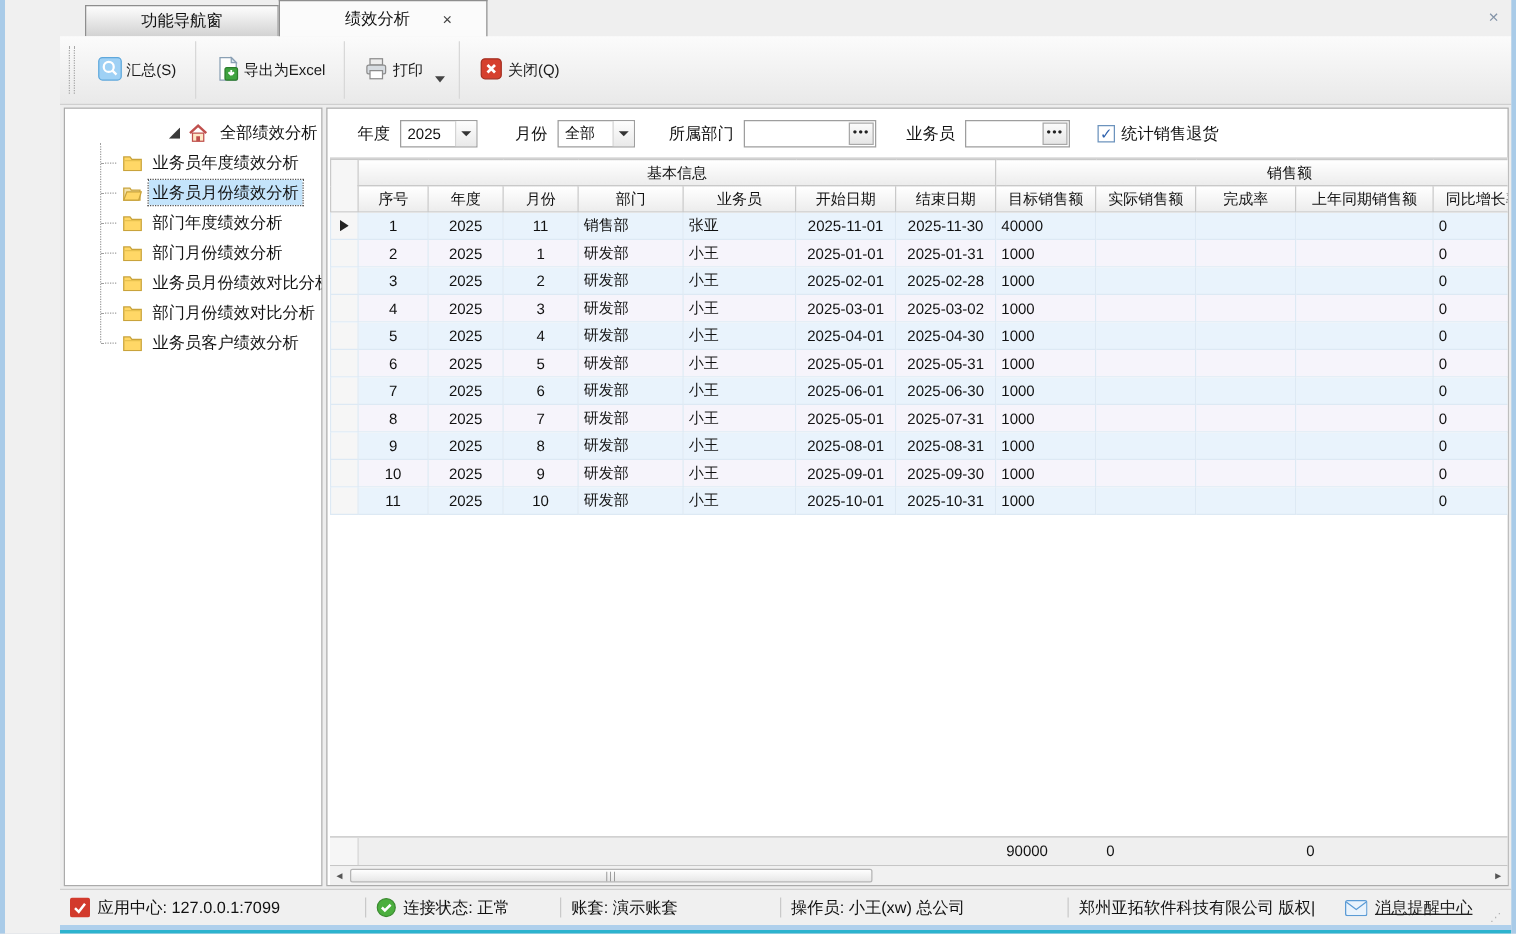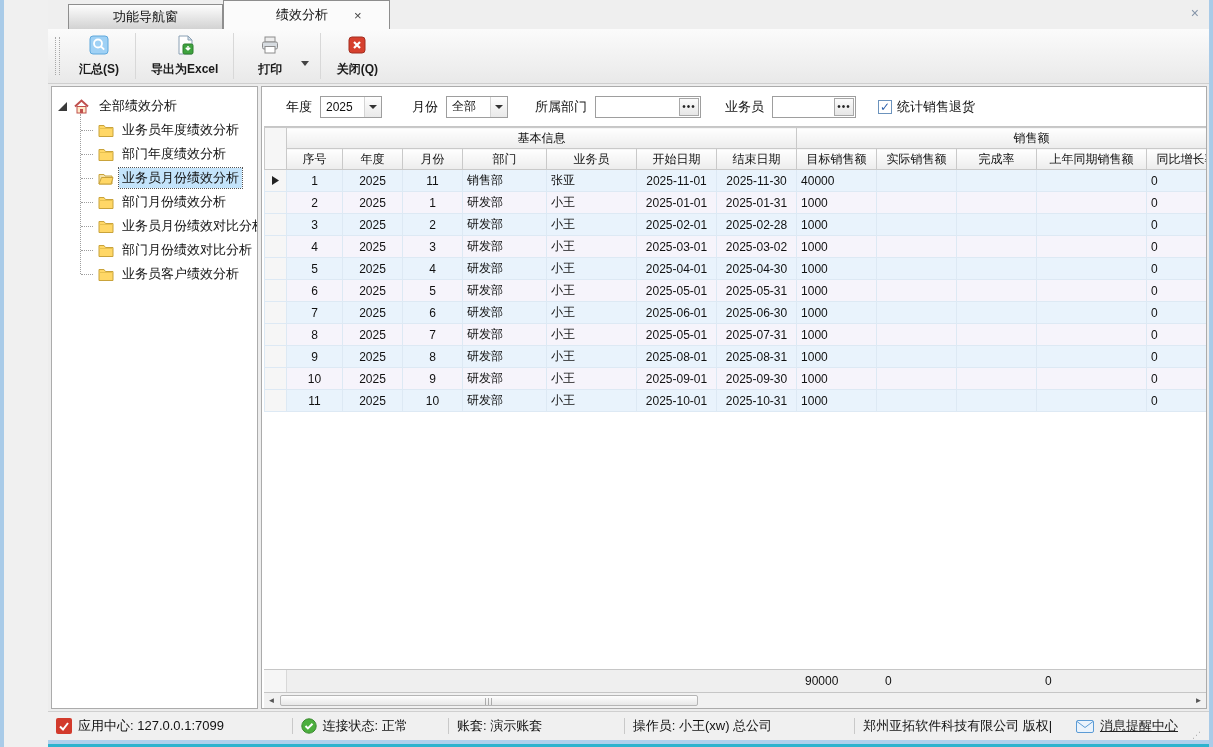--- a/index.html
+++ b/index.html
@@ -20,33 +20,33 @@
   .tab.active { width:167px; height:29px; background:#fbfbfb; position:relative; z-index:2;
     justify-content:flex-start; padding-left:52px; }
   .tab-close { margin-left:26px; color:#444; font-size:13px; cursor:default; }
   .strip-close { position:absolute; right:10px; top:5px; color:#8494a8; font-size:14px; }
 
   
   .toolbar { height:55px; background:linear-gradient(#fbfbfb,#e9e9e9);
     border-bottom:1px solid #cfcfcf; display:flex; align-items:center;
     padding-left:4px; flex-shrink:0; position:relative; z-index:1; }
   .grip { width:5px; height:38px; border-left:1px dotted #a8a8a8; border-right:1px dotted #a8a8a8; margin:0 6px 0 3px; }
-  .tbtn { display:flex; flex-direction:column; align-items:center; justify-content:center;
-    gap:3px; padding:4px 12px; min-width:66px; height:48px; font-size:12px; color:#1a1a1a; cursor:default;font-weight:bold; }
+  .tbtn { display:flex; flex-direction:row; align-items:center; justify-content:center;
+    gap:3px; padding:4px 12px; min-width:66px; height:48px; font-size:12px; color:#1a1a1a; cursor:default; }
   .tbtn svg { width:20px; height:20px; }
   .tsep { width:1px; height:46px; background:#d8d8d8; margin:0 3px; }
   .print-group { display:flex; align-items:center; }
   .caret { width:0; height:0; border-left:4px solid transparent; border-right:4px solid transparent;
     border-top:5px solid #444; margin:14px 8px 0 -2px; }
 
   
   .bodyarea { flex:1; display:flex; gap:3px; padding:2px 2px 2px 3px; background:#ededed; min-height:0; }
   .tree-panel { width:207px; background:#fff; border:1px solid #ababab; padding:7px 0 0 6px;
     font-size:13px; overflow:hidden; flex-shrink:0; }
-  .tree-root { display:flex; align-items:center; gap:6px; height:24px; }
+  .tree-root { display:flex; align-items:center; gap:6px; height:24px;justify-content:flex-end; }
   .expander { width:9px; height:9px; flex-shrink:0; }
   .tree-children { position:relative; margin-left:36px; }
   .tree-children::before { content:""; position:absolute; left:-14px; top:-4px; bottom:12px;
     border-left:1px dotted #9f9f9f; }
   .tree-item { display:flex; align-items:center; gap:5px; height:24px; position:relative; white-space:nowrap; }
   .tree-item::before { content:""; width:12px; border-top:1px dotted #9f9f9f; margin-left:-13px; flex-shrink:0; }
   .tree-item svg { flex-shrink:0; }
   .tree-label { padding:1px 3px; }
   .tree-item.selected .tree-label { background:#c4e4fb; outline:1px dotted #555; }
 
@@ -196,37 +196,37 @@
       <div class="tree-children" id="tree-children">
           <div class="tree-item">
             <span style="display: flex;">
               <svg width="16" height="13" viewBox="0 0 16 13">
                 <path d="M1 1.5h5l1.5 2H15v9H1z" fill="#ffd766" stroke="#c9a33b"></path>
                 <path d="M1 4.5h14" stroke="#e8c14f"></path>
               </svg>
             </span>
             <span class="tree-label">业务员年度绩效分析</span>
           </div>
+          <div class="tree-item selected">
+            <span style="display: flex;">
+              <svg width="16" height="13" viewBox="0 0 16 13">
+                <path d="M1 2.5h5l1 1.5h7v8H1z" fill="#f3e2ab" stroke="#c9a33b"></path>
+                <path d="M3.5 5.5H15l-2 6.5H1z" fill="#ffd766" stroke="#c9a33b"></path>
+              </svg>
+            </span>
+            <span class="tree-label">业务员月份绩效分析</span>
+          </div>
           <div class="tree-item">
             <span style="display: flex;">
               <svg width="16" height="13" viewBox="0 0 16 13">
                 <path d="M1 1.5h5l1.5 2H15v9H1z" fill="#ffd766" stroke="#c9a33b"></path>
                 <path d="M1 4.5h14" stroke="#e8c14f"></path>
               </svg>
             </span>
             <span class="tree-label">部门年度绩效分析</span>
-          </div>
-          <div class="tree-item selected">
-            <span style="display: flex;">
-              <svg width="16" height="13" viewBox="0 0 16 13">
-                <path d="M1 2.5h5l1 1.5h7v8H1z" fill="#f3e2ab" stroke="#c9a33b"></path>
-                <path d="M3.5 5.5H15l-2 6.5H1z" fill="#ffd766" stroke="#c9a33b"></path>
-              </svg>
-            </span>
-            <span class="tree-label">业务员月份绩效分析</span>
           </div>
           <div class="tree-item">
             <span style="display: flex;">
               <svg width="16" height="13" viewBox="0 0 16 13">
                 <path d="M1 1.5h5l1.5 2H15v9H1z" fill="#ffd766" stroke="#c9a33b"></path>
                 <path d="M1 4.5h14" stroke="#e8c14f"></path>
               </svg>
             </span>
             <span class="tree-label">部门月份绩效分析</span>
           </div>

